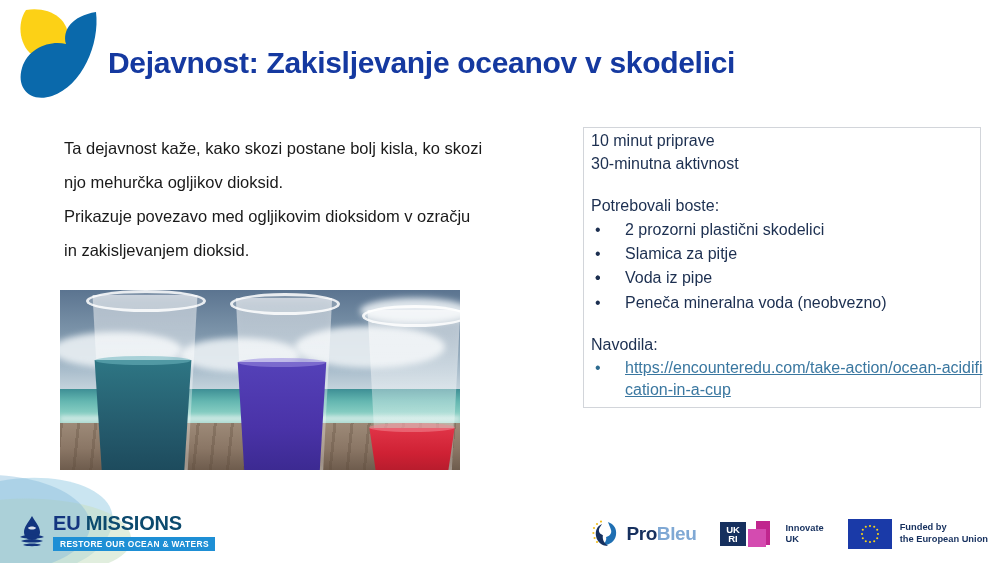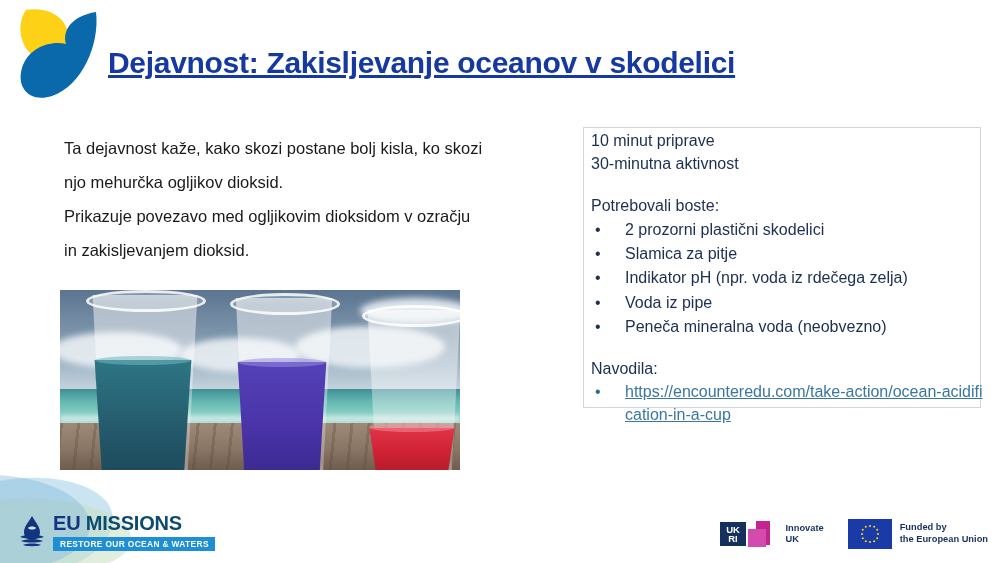--- a/index.html
+++ b/index.html
@@ -45,21 +45,20 @@
   
   #title {
     position: absolute;
     left: 108px;
     top: 46px;
     font-size: 30px;
     font-weight: bold;
     color: #1539a0;
     letter-spacing: -0.3px;
     white-space: nowrap;
-    text-decoration: underline;
   }
 
   
   #lead {
     position: absolute;
     left: 64px;
     top: 131px;
     width: 505px;
     font-size: 16.5px;
     color: #1a1a1a;
@@ -338,21 +337,20 @@
       <li>
         <span class="bullet">•</span>
         <span>2 prozorni plastični skodelici</span>
       </li>
       <li>
         <span class="bullet">•</span>
         <span>Slamica za pitje</span>
       </li>
       <li>
         <span class="bullet">•</span>
-        <span>Indikator pH (npr. voda iz rdečega zelja)</span>
       </li>
       <li>
         <span class="bullet">•</span>
         <span>Voda iz pipe</span>
       </li>
       <li>
         <span class="bullet">•</span>
         <span>Peneča mineralna voda (neobvezno)</span>
       </li>
     </ul>
@@ -383,20 +381,36 @@
       </svg>
     </div>
     <div class="em-text">
       <div class="em-title"><span class="eu">EU</span> <span class="missions">MISSIONS</span></div>
       <div class="em-badge">RESTORE OUR OCEAN &amp; WATERS</div>
     </div>
   </div>
 
   <div id="partner-logos">
 
+    <div class="logo-unit" id="probleu">
+      <div class="pb-mark">
+        <svg viewBox="0 0 30 30" width="30" height="30" aria-hidden="true">
+          <circle cx="4" cy="9" r="1.1" fill="#f2c021"></circle>
+          <circle cx="3.4" cy="14" r="1.1" fill="#f2c021"></circle>
+          <circle cx="4.6" cy="19" r="1.1" fill="#f2c021"></circle>
+          <circle cx="7" cy="23" r="1.1" fill="#f2c021"></circle>
+          <circle cx="7" cy="5" r="1.1" fill="#f2c021"></circle>
+          <circle cx="11" cy="2.6" r="1.1" fill="#f2c021"></circle>
+          <path d="M18 3 C24 5 27 10 26 16 C25 23 18 27 12 26 C15 24 17 21 16 18 C20 17 22 14 21 11 C20 7.5 18.5 5 18 3 Z" fill="#1f6fb2"></path>
+          <path d="M12 5 C7 7 5 12 6 17 C7 23 12 27 18 27 C14 24 12 20 13 16 C9.5 15 8 12 9.5 9 C10.6 7 11.7 5.8 12 5 Z" fill="#16305e"></path>
+          <circle cx="15.5" cy="14" r="3.4" fill="#ffffff"></circle>
+        </svg>
+      </div>
+      <div class="pb-word"><span class="pro">Pro</span><span class="bleu">Bleu</span></div>
+    </div>
 
     <div class="logo-unit" id="ukri">
       <div class="ukri-mark">
         <svg viewBox="0 0 58 30" width="58" height="30" aria-hidden="true">
           <rect x="36" y="2" width="14" height="24" fill="#c0268e"></rect>
           <rect x="28" y="10" width="18" height="18" fill="#d44bb0"></rect>
           <rect x="0" y="3" width="26" height="24" fill="#16305e"></rect>
           <text x="13" y="13.6" font-family="Liberation Sans, sans-serif" font-size="9.5" font-weight="bold" fill="#ffffff" text-anchor="middle">UK</text>
           <text x="13" y="23.4" font-family="Liberation Sans, sans-serif" font-size="9.5" font-weight="bold" fill="#ffffff" text-anchor="middle">RI</text>
         </svg>

